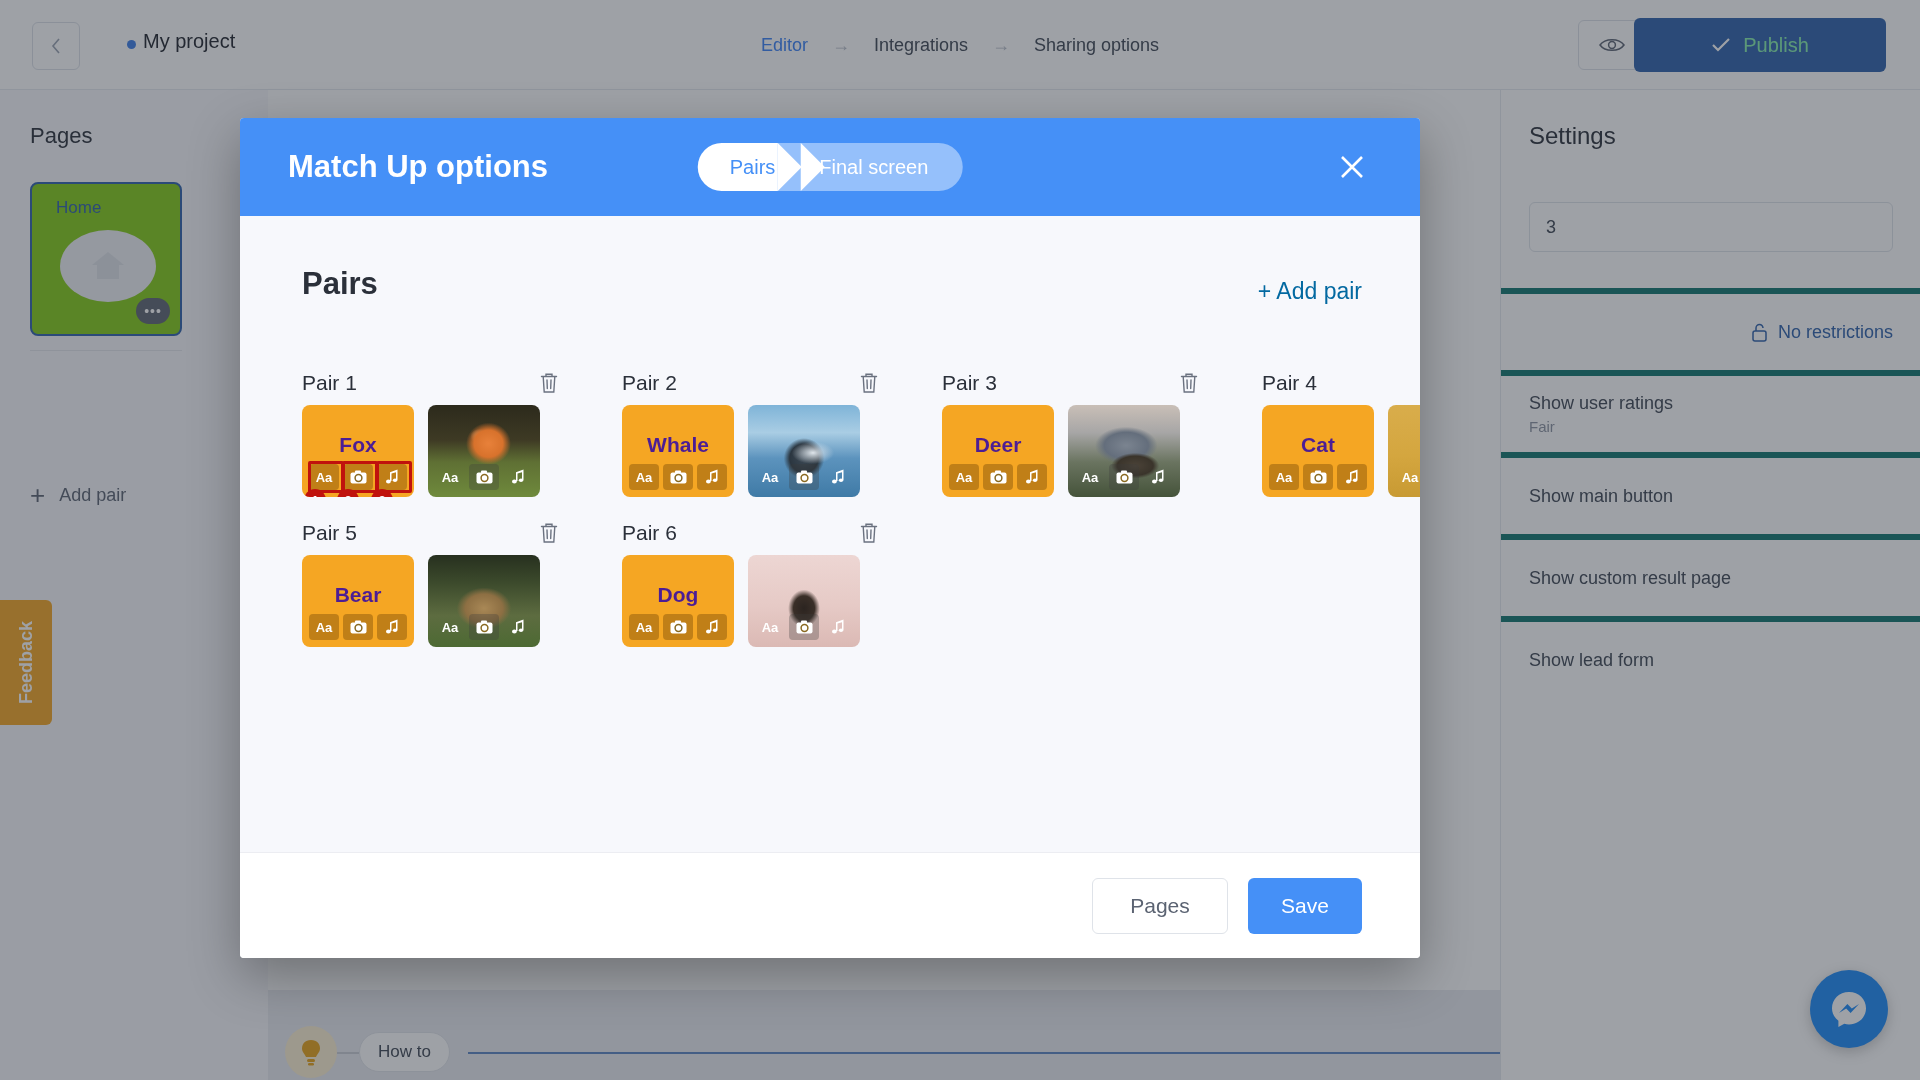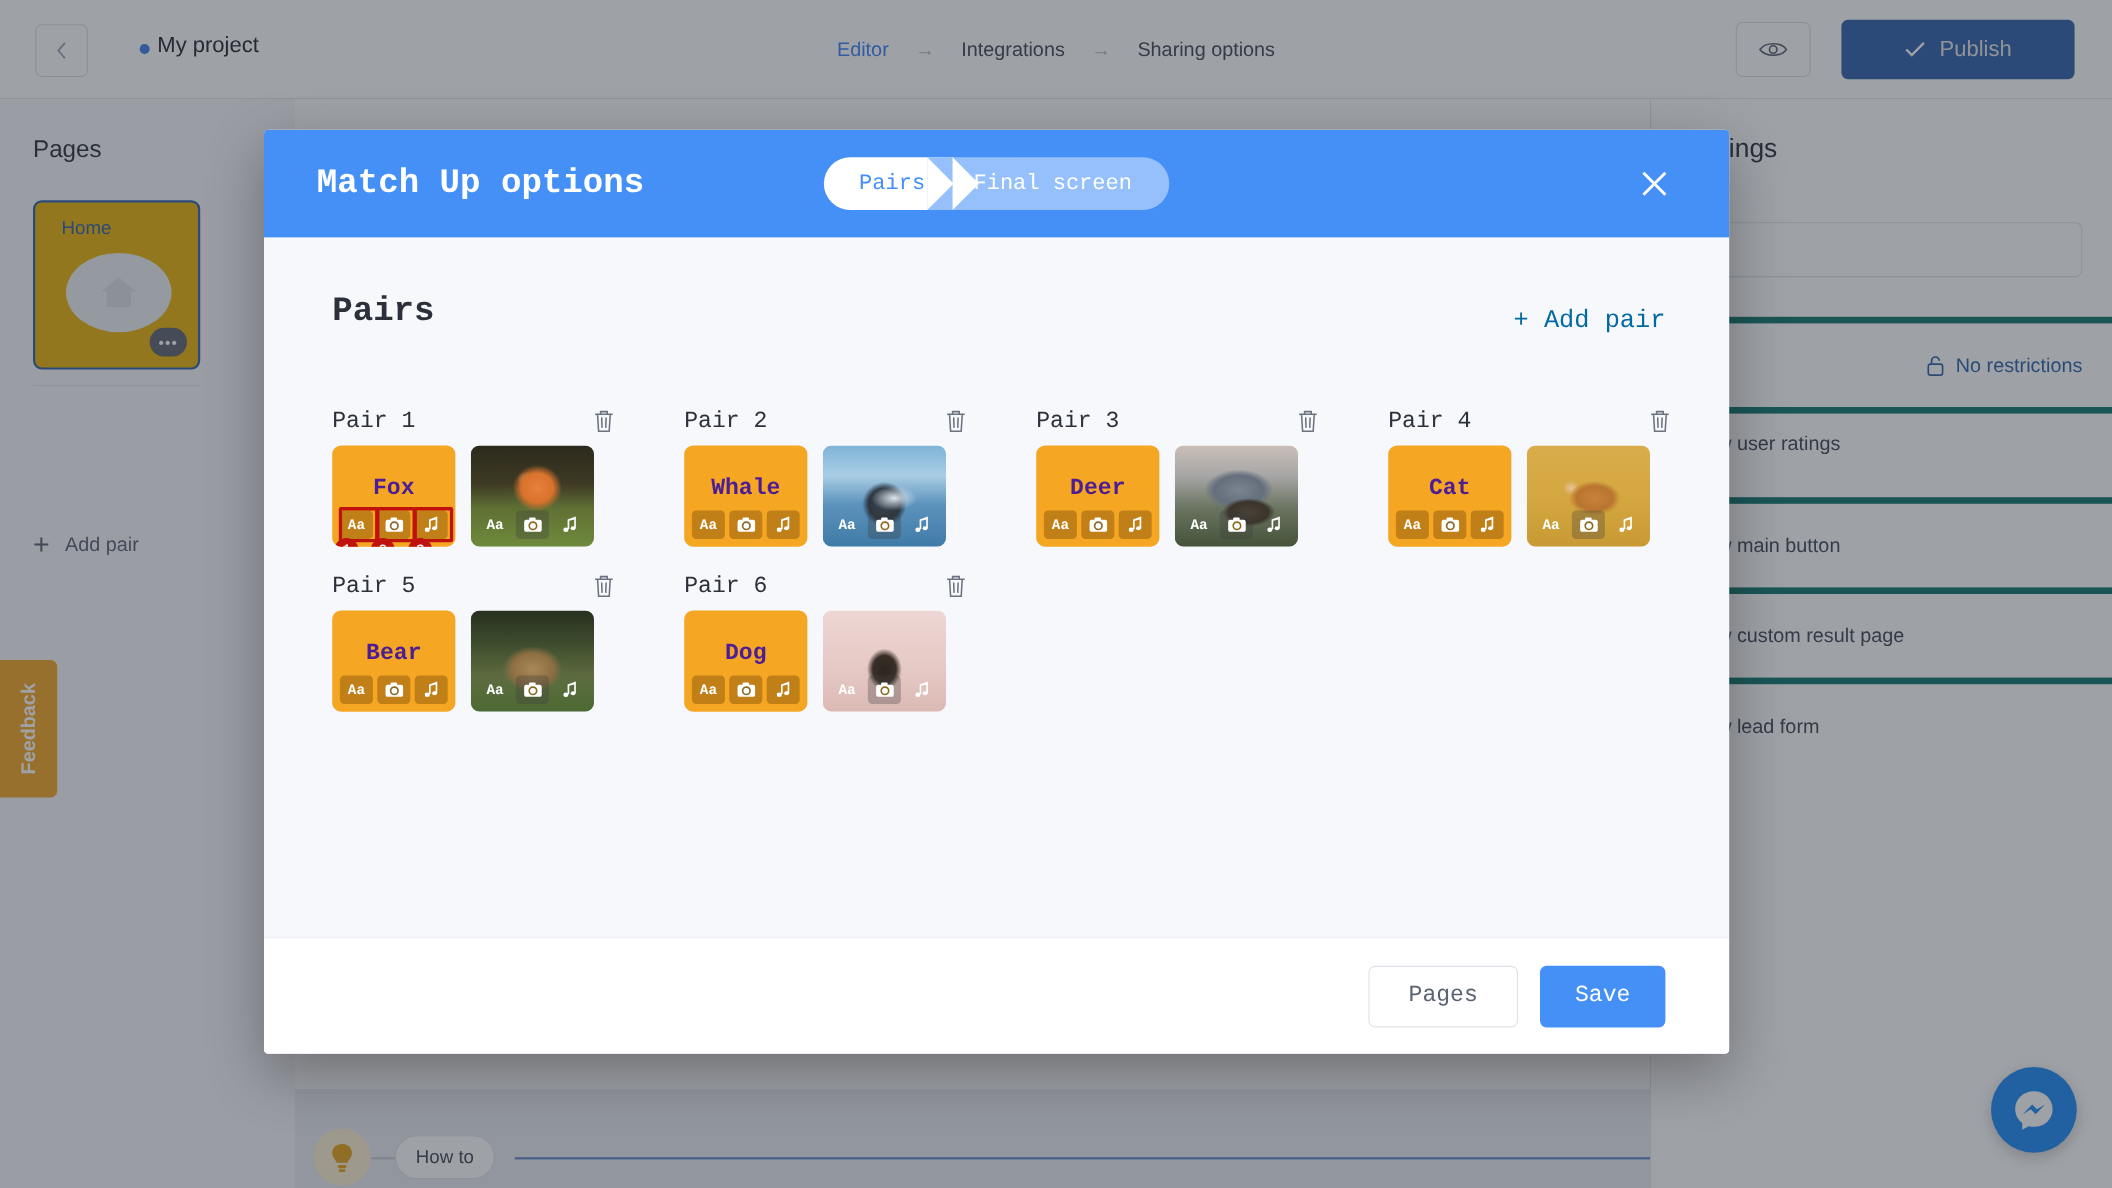--- a/index.html
+++ b/index.html
@@ -41,35 +41,35 @@
   .crumb { color: #3f4754; }
   .crumb.active { color: #3b82f6; }
   .crumb-arrow { color: #b6bcc7; font-size: 18px; }
 
   .eye-btn {
     position: absolute; right: 274px; top: 20px; width: 68px; height: 50px;
     border: 1px solid #dde1e8; border-radius: 6px; background: #fff;
     display: flex; align-items: center; justify-content: center;
   }
   .publish-btn {
-    position: absolute; right: 34px; top: 18px; width: 212px; height: 54px;
-    background: #2f62ab; border-radius: 6px; color: #e5e5e5;
+    position: absolute; right: 34px; top: 18px; width: 252px; height: 54px;
+    background: #2f62ab; border-radius: 6px; color: #86efac;
     display: flex; align-items: center; justify-content: center; gap: 12px;
     font-size: 20px;
   }
 
   
   .pages-panel {
     position: absolute; left: 0; top: 90px; width: 268px; height: 990px;
     background: #f7f8fb;
   }
   .pages-title { position: absolute; left: 30px; top: 33px; font-size: 22px; color: #2b303a; }
   .page-card {
     position: absolute; left: 30px; top: 92px; width: 152px; height: 154px;
-    border: 2px solid #2f62ab; border-radius: 8px; background: #eab308; padding-left: 28px;
+    border: 2px solid #2f62ab; border-radius: 8px; background: #84cc16; padding-left: 28px;
   }
   .page-card-label { position: absolute; left: 24px; top: 14px; font-size: 17px; color: #2f62ab; }
   .page-thumb-home {
     position: absolute; left: 28px; top: 46px; width: 96px; height: 72px;
     border-radius: 50%; background: #eef0f4;
     display: flex; align-items: center; justify-content: center;
   }
   .page-more {
     position: absolute; right: 10px; bottom: 10px; width: 34px; height: 26px;
     border-radius: 13px; background: #5d6471; color: #fff; font-size: 14px;
@@ -138,24 +138,24 @@
     position: absolute; right: 32px; bottom: 32px; width: 78px; height: 78px; border-radius: 50%;
     background: #1d8bf8; display: flex; align-items: center; justify-content: center;
     box-shadow: 0 4px 14px rgba(0,0,0,.22);
   }
 
   
   .dim { position: absolute; inset: 0; background: rgba(40,46,58,.45); }
 
   
   .modal {
-    position: absolute; left: 240px; top: 118px; width: 1332px; height: 840px;
+    position: absolute; left: 240px; top: 118px; width: 1180px; height: 840px;
     background: #f7f8fc; border-radius: 4px; overflow: hidden;
     box-shadow: 0 18px 52px rgba(0,0,0,.3);
-    display: flex; flex-direction: column; font-family: Liberation Mono, monospace;
+    display: flex; flex-direction: column;
   }
   .modal-head {
     position: relative; height: 98px; background: #4590f7; flex: 0 0 98px;
   }
   .modal-title {
     position: absolute; left: 48px; top: 50%; transform: translateY(-50%);
     font-size: 31px; font-weight: bold; color: #fff;
   }
   .stepper {
     position: absolute; left: 50%; top: 50%; transform: translate(-50%,-50%);

